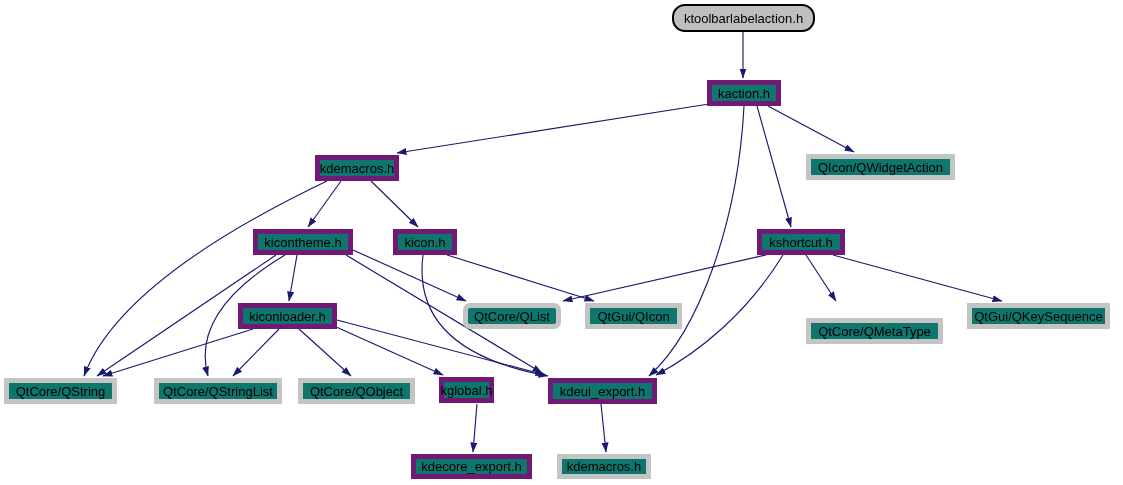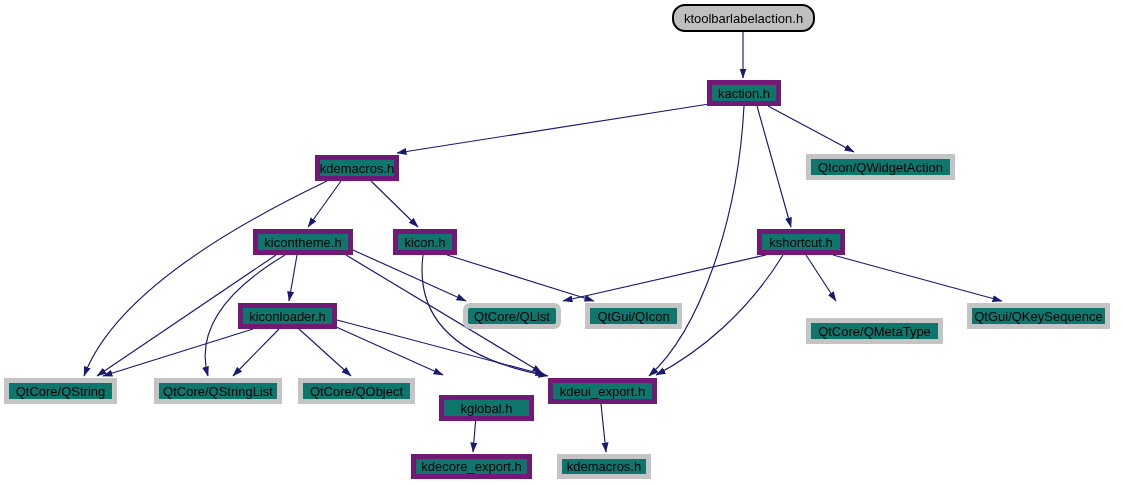--- a/index.html
+++ b/index.html
@@ -75,18 +75,18 @@
       <div class="node internal" style="left: 393px; top: 229px; width: 64px; height: 26px;">kicon.h</div>
       <div class="node internal" style="left: 757px; top: 229px; width: 88px; height: 26px;">kshortcut.h</div>
       <div class="node internal" style="left: 238px; top: 303px; width: 99px; height: 26px;">kiconloader.h</div>
       <div class="node external" style="left: 463px; top: 303px; width: 98px; height: 26px; border-radius: 7px;">QtCore/QList</div>
       <div class="node external" style="left: 585px; top: 303px; width: 97px; height: 26px;">QtGui/QIcon</div>
       <div class="node external" style="left: 806px; top: 318px; width: 137px; height: 26px;">QtCore/QMetaType</div>
       <div class="node external" style="left: 967px; top: 303px; width: 143px; height: 26px;">QtGui/QKeySequence</div>
       <div class="node external" style="left: 4px; top: 378px; width: 113px; height: 26px;">QtCore/QString</div>
       <div class="node external" style="left: 142px; top: 378px; width: 128px; height: 26px; margin-left: 12px;">QtCore/QStringList</div>
       <div class="node external" style="left: 298px; top: 378px; width: 117px; height: 26px;">QtCore/QObject</div>
-      <div class="node internal" style="left: 439px; top: 395px; width: 95px; height: 26px;">kglobal.h</div>
+      <div class="node internal" style="left: 439px; top: 377px; width: 55px; height: 26px;">kglobal.h</div>
       <div class="node internal" style="left: 548px; top: 378px; width: 109px; height: 26px;">kdeui_export.h</div>
       <div class="node internal" style="left: 411px; top: 454px; width: 121px; height: 25px;">kdecore_export.h</div>
       <div class="node external" style="left: 557px; top: 454px; width: 94px; height: 25px;">kdemacros.h</div>
     </div>
 </div>
 
 </body></html>

